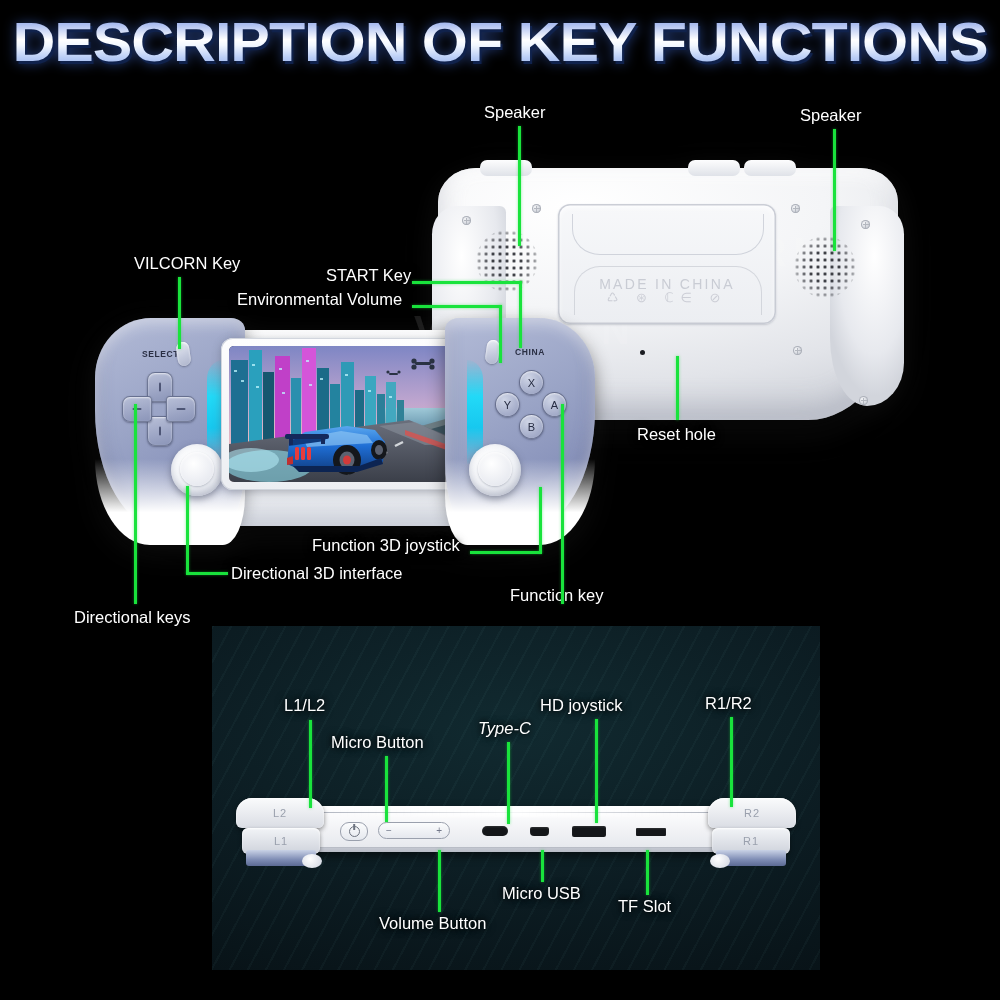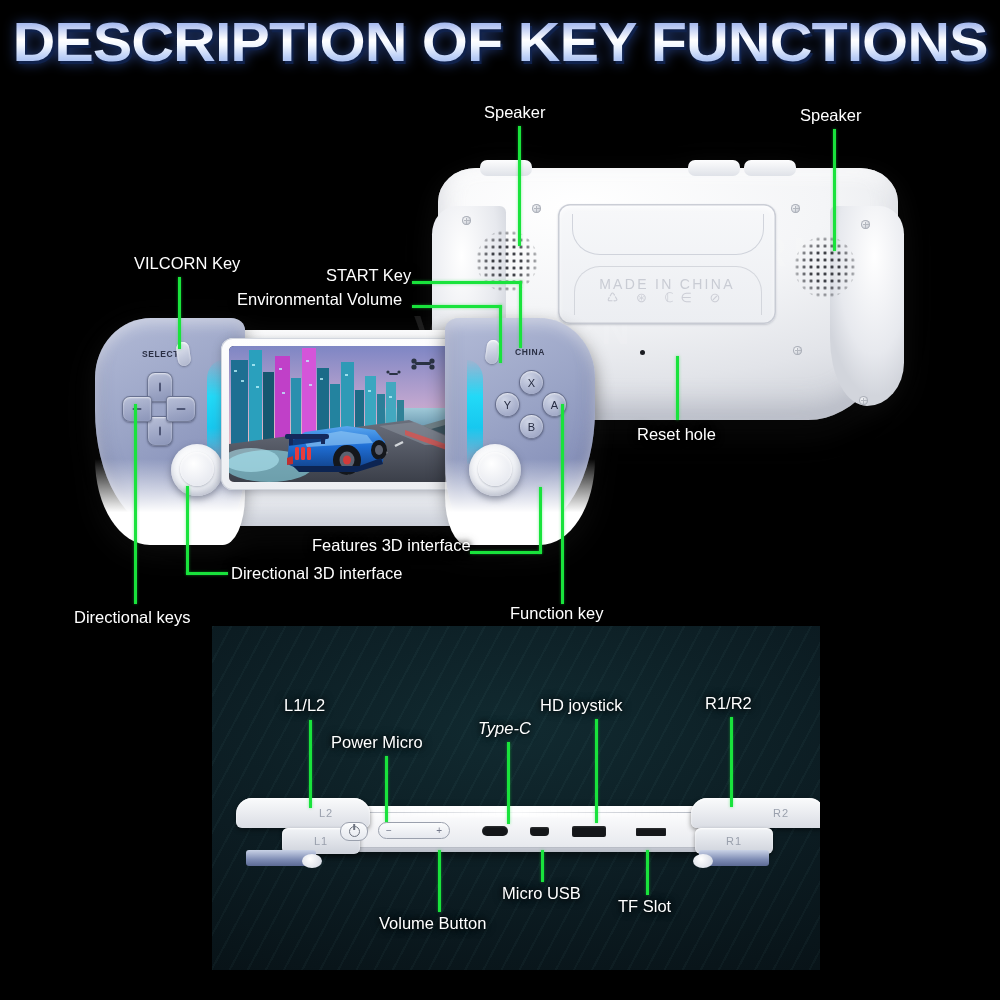--- a/index.html
+++ b/index.html
@@ -145,25 +145,25 @@
   .edge-bar{position:absolute;left:54px;right:54px;top:12px;height:46px;
     background:linear-gradient(180deg,#ffffff 0%,#f4f5f8 42%,#d9dce3 74%,#b9bdc7 100%);
     border-radius:8px;box-shadow:0 4px 10px rgba(0,0,0,.55);}
   .edge-inner{position:absolute;left:70px;right:70px;top:18px;height:34px;
     border-radius:6px;border:1.2px solid rgba(168,173,184,.8);
     background:linear-gradient(180deg,#fcfcfd,#e7e9ee);}
   .shoulder{position:absolute;top:4px;width:88px;height:62px;}
   .sh-top{position:absolute;top:0;width:88px;height:30px;border-radius:16px 16px 6px 6px;
     background:linear-gradient(180deg,#fafbfc,#dadde4);
     box-shadow:inset 0 1px 2px rgba(255,255,255,.9),0 2px 5px rgba(0,0,0,.45);
-    display:flex;align-items:center;justify-content:center;padding-left:46px;}
+    display:flex;align-items:center;justify-content:center;}
   .sh-bot{position:absolute;top:30px;width:78px;height:26px;border-radius:6px;
     background:linear-gradient(180deg,#f2f4f7,#ced2db);
     box-shadow:inset 0 1px 2px rgba(255,255,255,.85),0 2px 4px rgba(0,0,0,.4);
-    display:flex;align-items:center;justify-content:center;margin-left:40px;}
+    display:flex;align-items:center;justify-content:center;}
   .sh-txt{font-size:11px;color:#9aa0ad;letter-spacing:1px;}
   .sh-clip{position:absolute;top:52px;width:70px;height:16px;
     background:linear-gradient(180deg,#c9d2e6,#7e8cb4 60%,#5c6a94);border-radius:3px;}
   .sh-wheel{position:absolute;top:56px;width:20px;height:14px;border-radius:50%;
     background:radial-gradient(circle at 40% 35%,#fff,#cfd4e0);}
   .pbtn{position:absolute;left:0;top:0;width:26px;height:17px;border-radius:9px;
     border:1.4px solid #9aa0ad;background:linear-gradient(180deg,#fbfcfd,#e5e8ee);
     display:flex;align-items:center;justify-content:center;}
   .pico{width:9px;height:9px;border-radius:50%;border:1.4px solid #6e7480;position:relative;}
   .pico:after{content:"";position:absolute;left:50%;top:-3px;transform:translateX(-50%);
@@ -386,53 +386,53 @@
   <div class="lead h" style="left:412px;top:281px;width:110px;"></div>
   <div class="lead v" style="left:519px;top:281px;height:67px;"></div>
 
   <div class="lbl" style="left:237px;top:290px;">Environmental Volume</div>
   <div class="lead h" style="left:412px;top:305px;width:90px;"></div>
   <div class="lead v" style="left:499px;top:305px;height:58px;"></div>
 
   <div class="lbl" style="left:637px;top:425px;">Reset hole</div>
   <div class="lead v" style="left:676px;top:356px;height:64px;"></div>
 
-  <div class="lbl" style="left:312px;top:536px;">Features 3D interface</div>
+  <div class="lbl" style="left:312px;top:536px;">Function 3D joystick</div>
   <div class="lead h" style="left:470px;top:551px;width:72px;"></div>
   <div class="lead v" style="left:539px;top:487px;height:66px;"></div>
 
   <div class="lbl" style="left:231px;top:564px;">Directional 3D interface</div>
   <div class="lead h" style="left:186px;top:572px;width:42px;"></div>
   <div class="lead v" style="left:186px;top:486px;height:88px;"></div>
 
   <div class="lbl" style="left:74px;top:608px;">Directional keys</div>
   <div class="lead v" style="left:134px;top:404px;height:200px;"></div>
 
-  <div class="lbl" style="left:510px;top:604px;">Function key</div>
+  <div class="lbl" style="left:510px;top:586px;">Function key</div>
   <div class="lead v" style="left:561px;top:404px;height:200px;"></div>
 
   <div class="botpanel">
 
     <div class="edge">
       <div class="edge-bar"></div>
       <div class="edge-inner"></div>
       <div class="edge-sheen"></div>
 
       <div class="shoulder" style="left:0;">
         <div class="sh-top">
           <span class="sh-txt">L2</span>
         </div>
         <div class="sh-bot" style="left:6px;">
           <span class="sh-txt">L1</span>
         </div>
         <div class="sh-clip" style="left:10px;"></div>
         <div class="sh-wheel" style="left:66px;"></div>
       </div>
 
-      <div class="shoulder" style="right:17px;text-align:right;">
+      <div class="shoulder" style="right:0;text-align:right;">
         <div class="sh-top">
           <span class="sh-txt">R2</span>
         </div>
         <div class="sh-bot" style="right:6px;">
           <span class="sh-txt">R1</span>
         </div>
         <div class="sh-clip" style="right:10px;"></div>
         <div class="sh-wheel" style="right:66px;"></div>
       </div>
 
@@ -449,21 +449,21 @@
 
       <div class="port tc" style="left:246px;top:32px;"></div>
       <div class="port mu" style="left:294px;top:33px;"></div>
       <div class="port hd" style="left:336px;top:32px;"></div>
       <div class="port tf" style="left:400px;top:34px;"></div>
     </div>
 
     <div class="lbl" style="left:72px;top:70px;">L1/L2</div>
     <div class="lead v" style="left:97px;top:94px;height:88px;"></div>
 
-    <div class="lbl" style="left:119px;top:107px;">Power Micro</div>
+    <div class="lbl" style="left:119px;top:107px;">Micro Button</div>
     <div class="lead v" style="left:173px;top:130px;height:66px;"></div>
 
     <div class="lbl" style="left:266px;top:93px;font-style:italic;">Type-C</div>
     <div class="lead v" style="left:295px;top:116px;height:82px;"></div>
 
     <div class="lbl" style="left:328px;top:70px;">HD joystick</div>
     <div class="lead v" style="left:383px;top:93px;height:104px;"></div>
 
     <div class="lbl" style="left:493px;top:68px;">R1/R2</div>
     <div class="lead v" style="left:518px;top:91px;height:90px;"></div>

